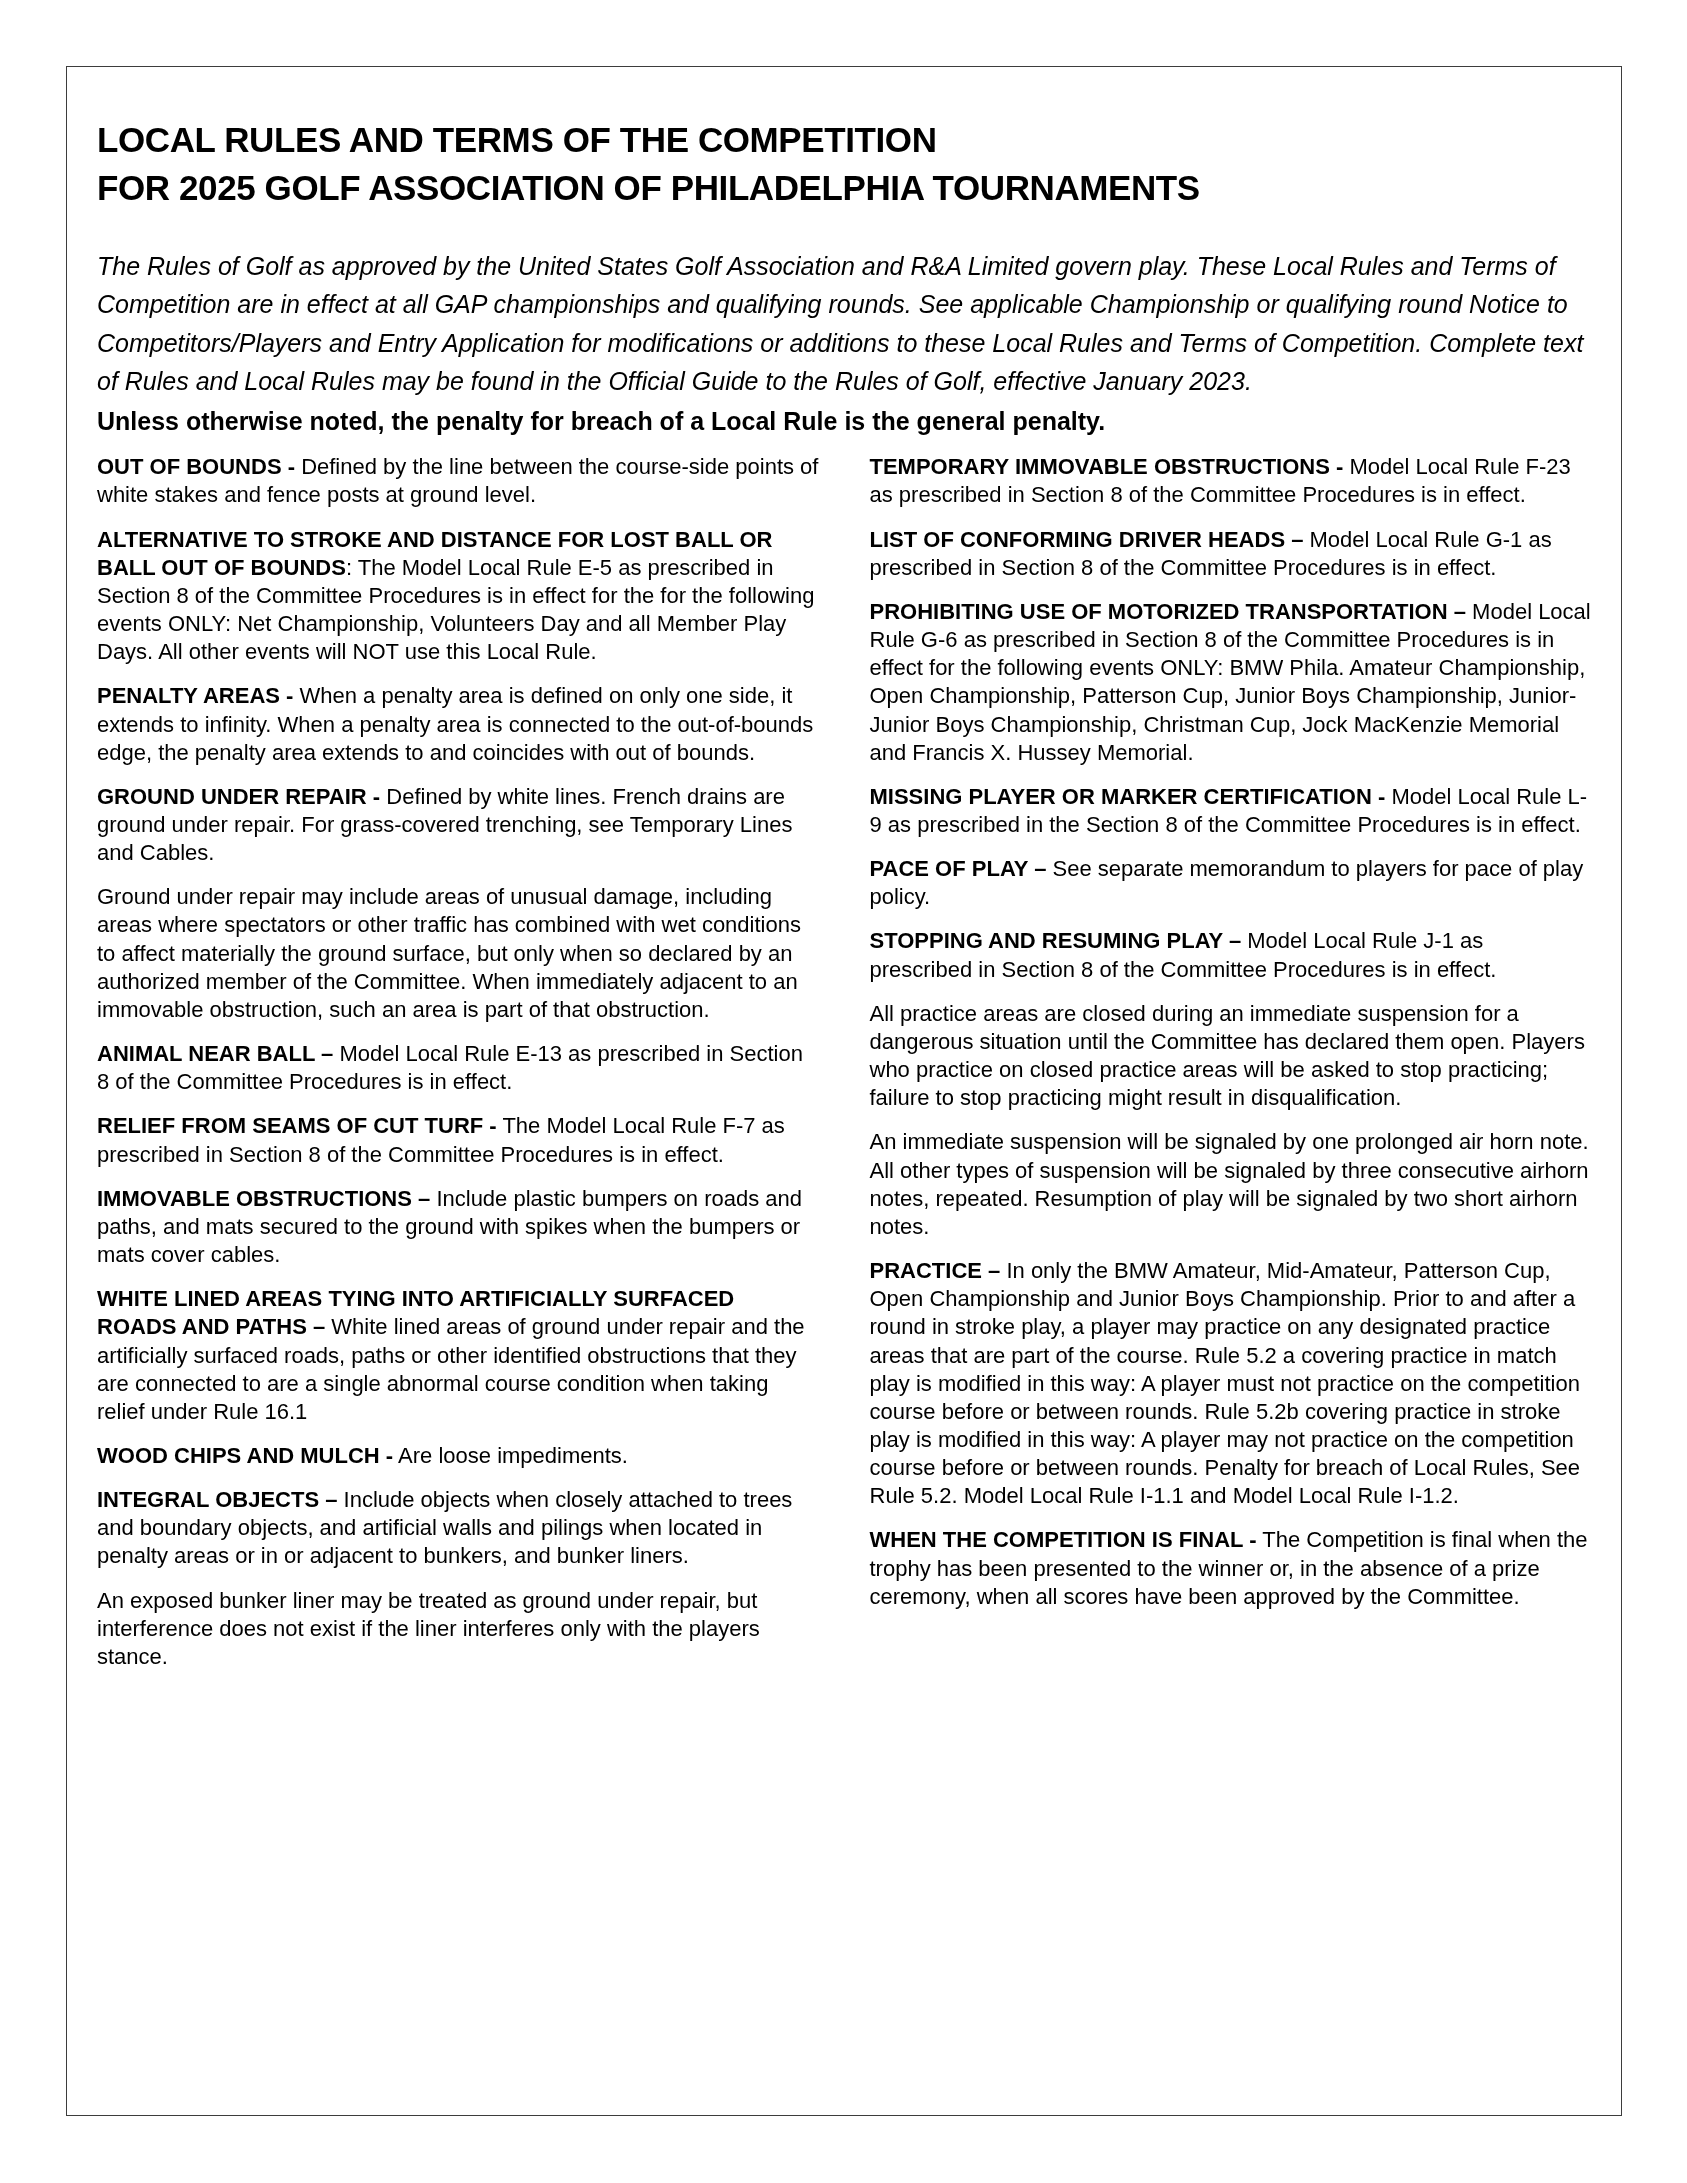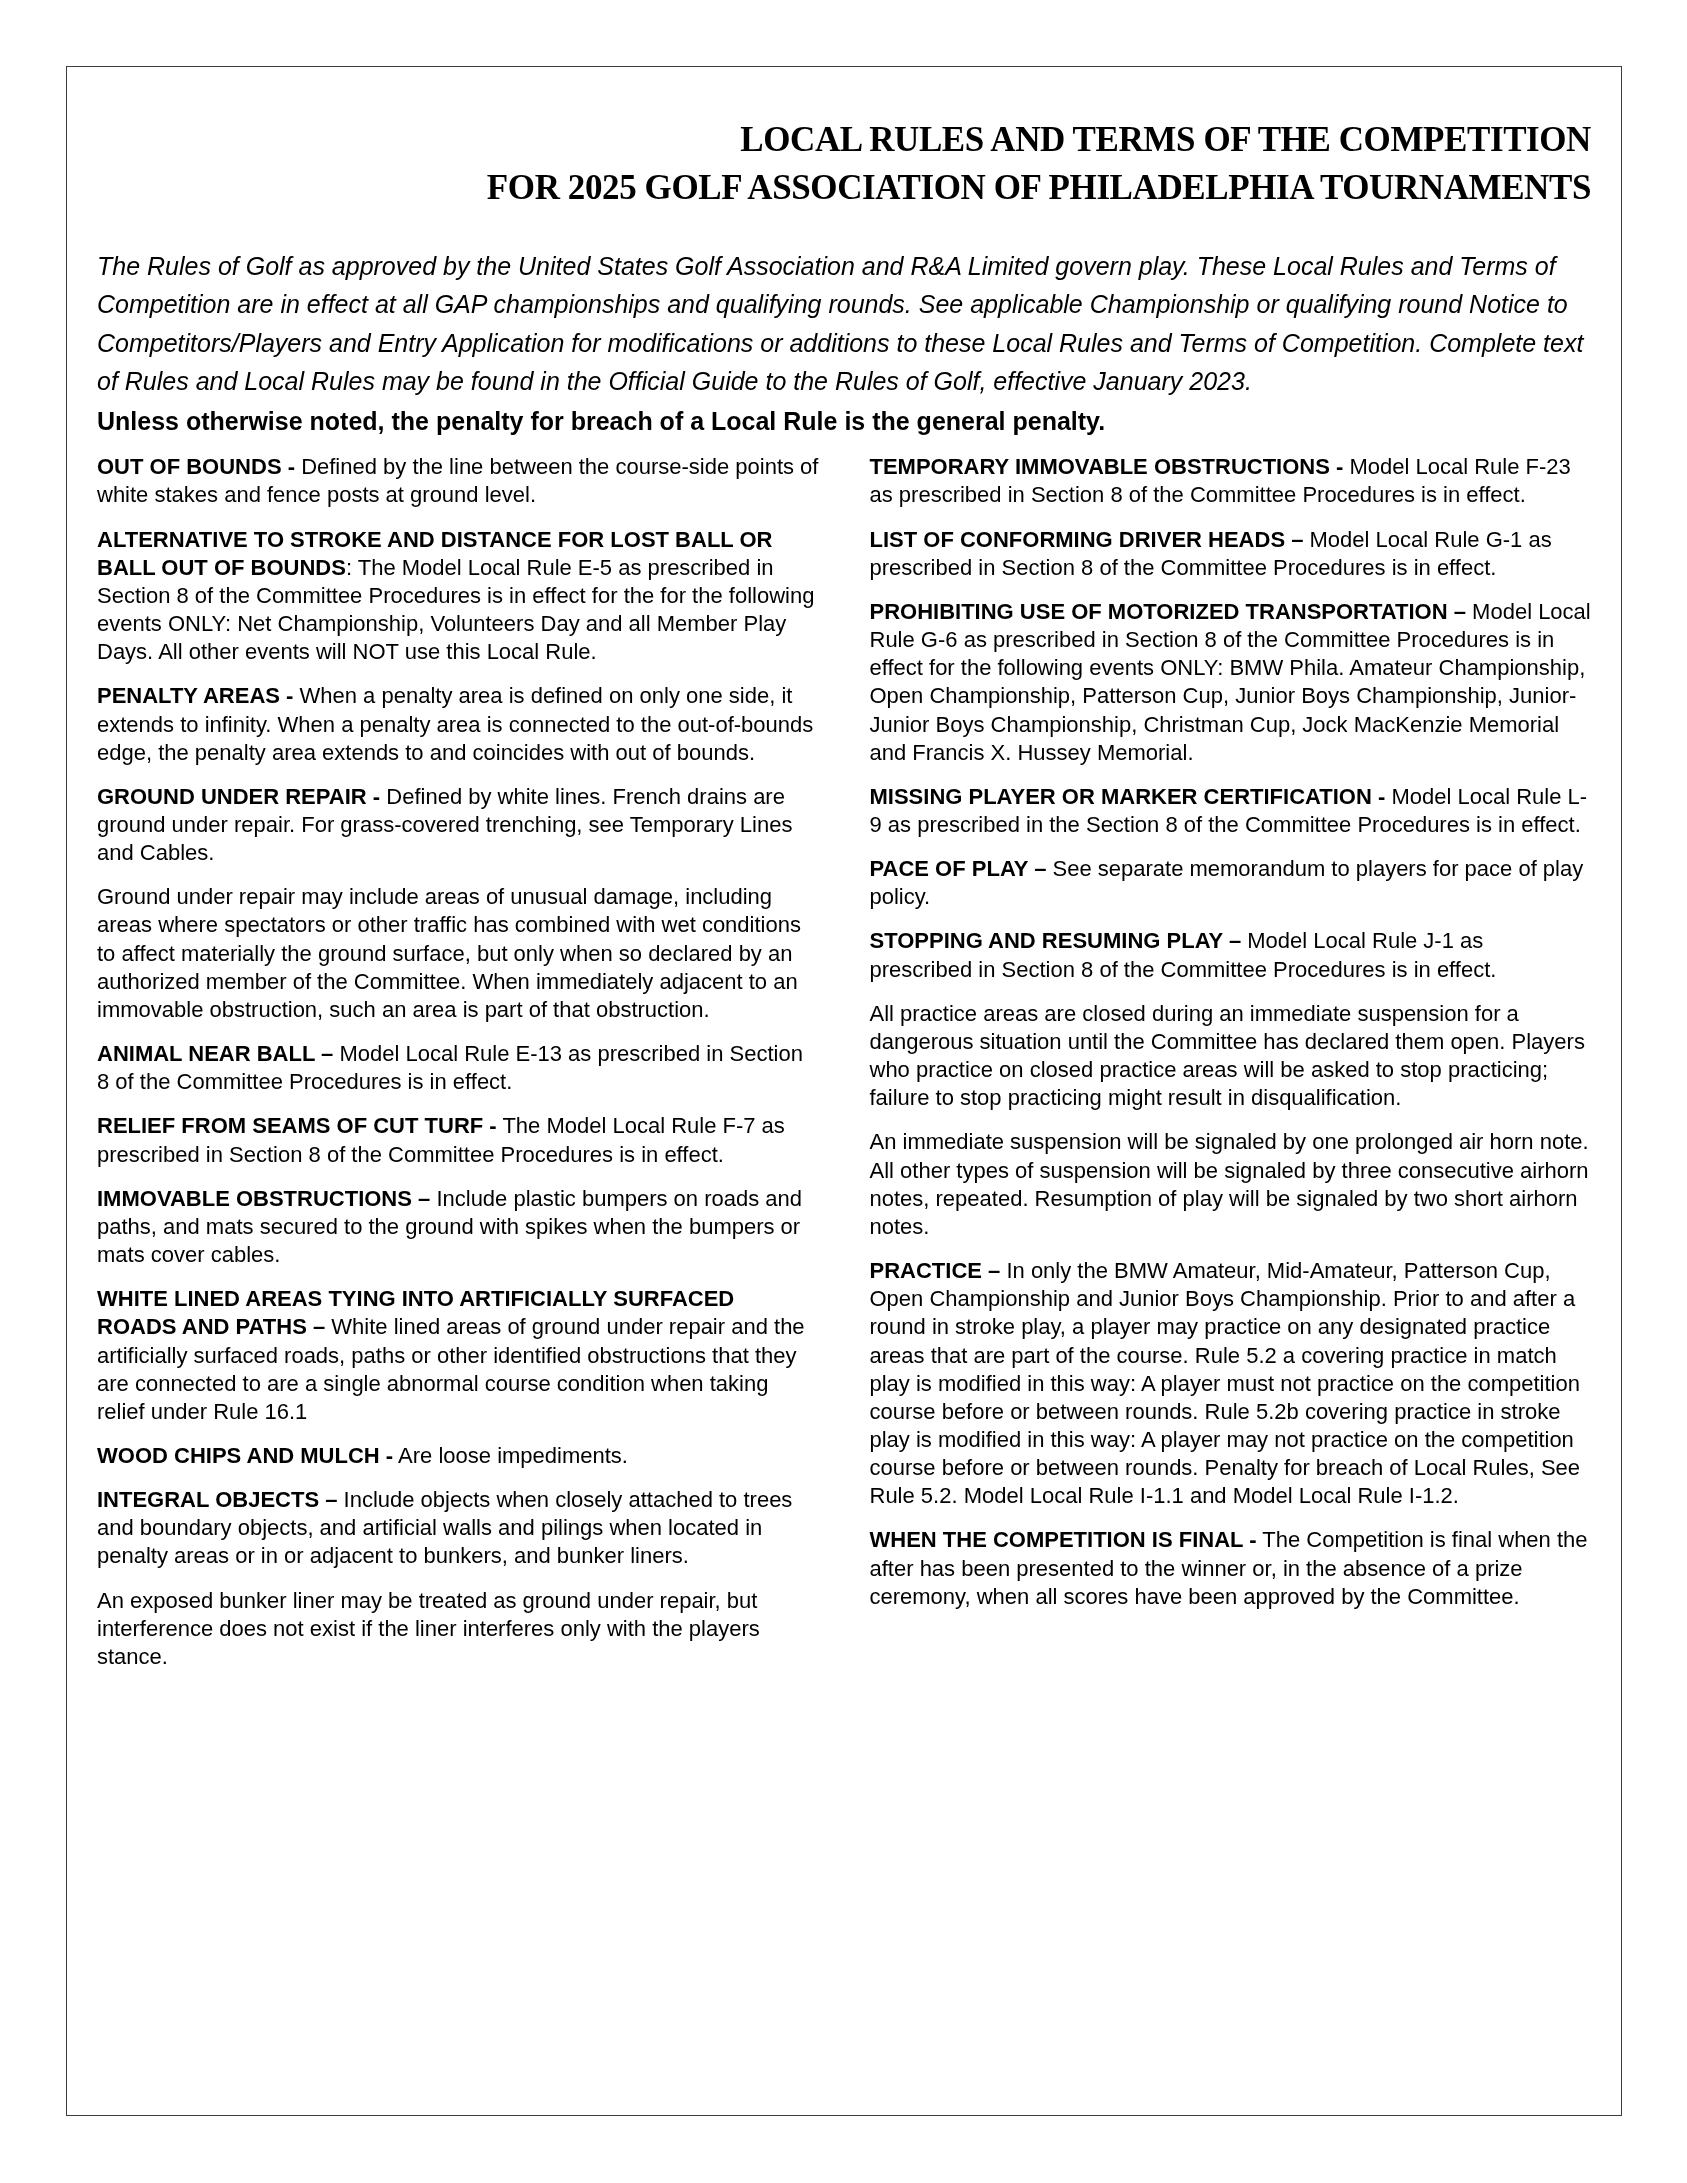--- a/index.html
+++ b/index.html
@@ -7,23 +7,22 @@
     width:1687px;height:2183px;position:relative;
     font-family:"Liberation Sans",sans-serif;color:#000;
     -webkit-font-smoothing:antialiased;
   }
   .sheet{
     position:absolute;left:66px;top:66px;width:1556px;height:2050px;
     border:1.7px solid #3d3d3d;box-sizing:border-box;
     padding:49px 30px 0 30px;background:#fff;overflow:hidden;
   }
   .title{
-    text-align:right;font-weight:bold;font-size:35px;line-height:1.38;
+    text-align:left;font-weight:bold;font-size:35px;line-height:1.38;
     letter-spacing:-0.4px;
-    font-family:Liberation Serif, serif;
   }
   .intro{
     margin-top:34px;font-style:italic;
     font-size:25px;line-height:1.54;
   }
   .penalty{
     font-weight:bold;font-size:25px;margin-top:4.2px;line-height:1.3;
   }
   .cols{display:flex;gap:51px;margin-top:16px;}
   .col{flex:1;font-size:22px;line-height:1.28;}
@@ -64,18 +63,18 @@
     <div class="col">
       <p class="sec"><b>TEMPORARY IMMOVABLE OBSTRUCTIONS -</b><span> </span><span>Model Local Rule F-23 as prescribed in Section 8 of the Committee Procedures is in effect.</span></p>
       <p class="sec"><b>LIST OF CONFORMING DRIVER HEADS –</b><span> </span><span>Model Local Rule G-1 as prescribed in Section 8 of the Committee Procedures is in effect.</span></p>
       <p class="sec"><b>PROHIBITING USE OF MOTORIZED TRANSPORTATION –</b><span> </span><span>Model Local Rule G-6 as prescribed in Section 8 of the Committee Procedures is in effect for the following events ONLY: BMW Phila. Amateur Championship, Open Championship, Patterson Cup, Junior Boys Championship, Junior-Junior Boys Championship, Christman Cup, Jock MacKenzie Memorial and Francis X. Hussey Memorial.</span></p>
       <p class="sec"><b>MISSING PLAYER OR MARKER CERTIFICATION -</b><span> </span><span>Model Local Rule L-9 as prescribed in the Section 8 of the Committee Procedures is in effect.</span></p>
       <p class="sec"><b>PACE OF PLAY –</b><span> </span><span>See separate memorandum to players for pace of play policy.</span></p>
       <p class="sec"><b>STOPPING AND RESUMING PLAY –</b><span> </span><span>Model Local Rule J-1 as prescribed in Section 8 of the Committee Procedures is in effect.</span></p>
       <p class="sec"><b></b><span></span><span>All practice areas are closed during an immediate suspension for a dangerous situation until the Committee has declared them open. Players who practice on closed practice areas will be asked to stop practicing; failure to stop practicing might result in disqualification.</span></p>
       <p class="sec"><b></b><span></span><span>An immediate suspension will be signaled by one prolonged air horn note. All other types of suspension will be signaled by three consecutive airhorn notes, repeated. Resumption of play will be signaled by two short airhorn notes.</span></p>
       <p class="sec"><b>PRACTICE –</b><span> </span><span>In only the BMW Amateur, Mid-Amateur, Patterson Cup, Open Championship and Junior Boys Championship. Prior to and after a round in stroke play, a player may practice on any designated practice areas that are part of the course. Rule 5.2 a covering practice in match play is modified in this way: A player must not practice on the competition course before or between rounds.  Rule 5.2b covering practice in stroke play is modified in this way: A player may not practice on the competition course before or between rounds. Penalty for breach of Local Rules, See Rule 5.2. Model Local Rule I-1.1 and Model Local Rule I-1.2.</span></p>
-      <p class="sec"><b>WHEN THE COMPETITION IS FINAL -</b><span> </span><span>The Competition is final when the after has been presented to the winner or, in the absence of a prize ceremony, when all scores have been approved by the Committee.</span></p>
+      <p class="sec"><b>WHEN THE COMPETITION IS FINAL -</b><span> </span><span>The Competition is final when the trophy has been presented to the winner or, in the absence of a prize ceremony, when all scores have been approved by the Committee.</span></p>
     </div>
 
   </div>
 </div>
 
 
 </body></html>

